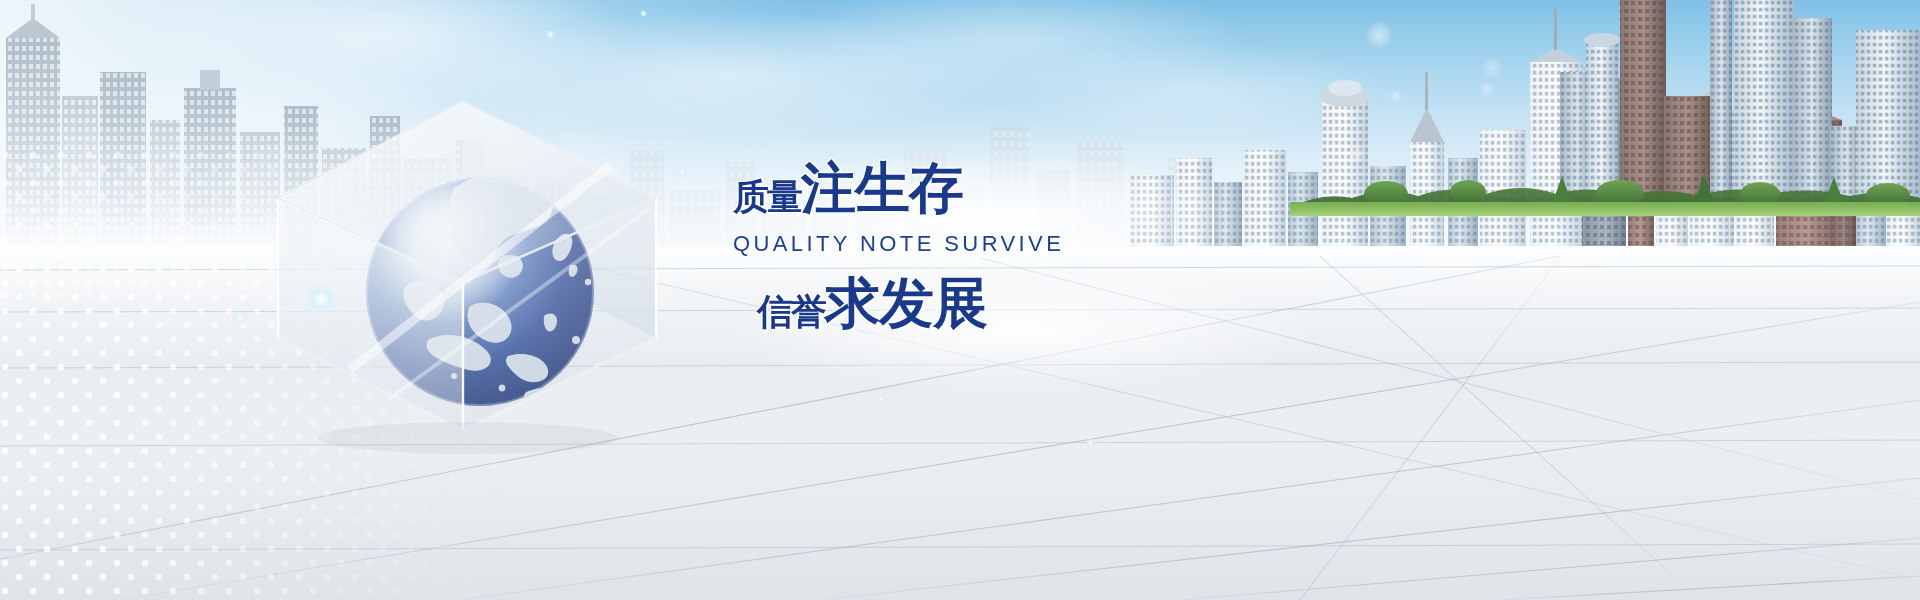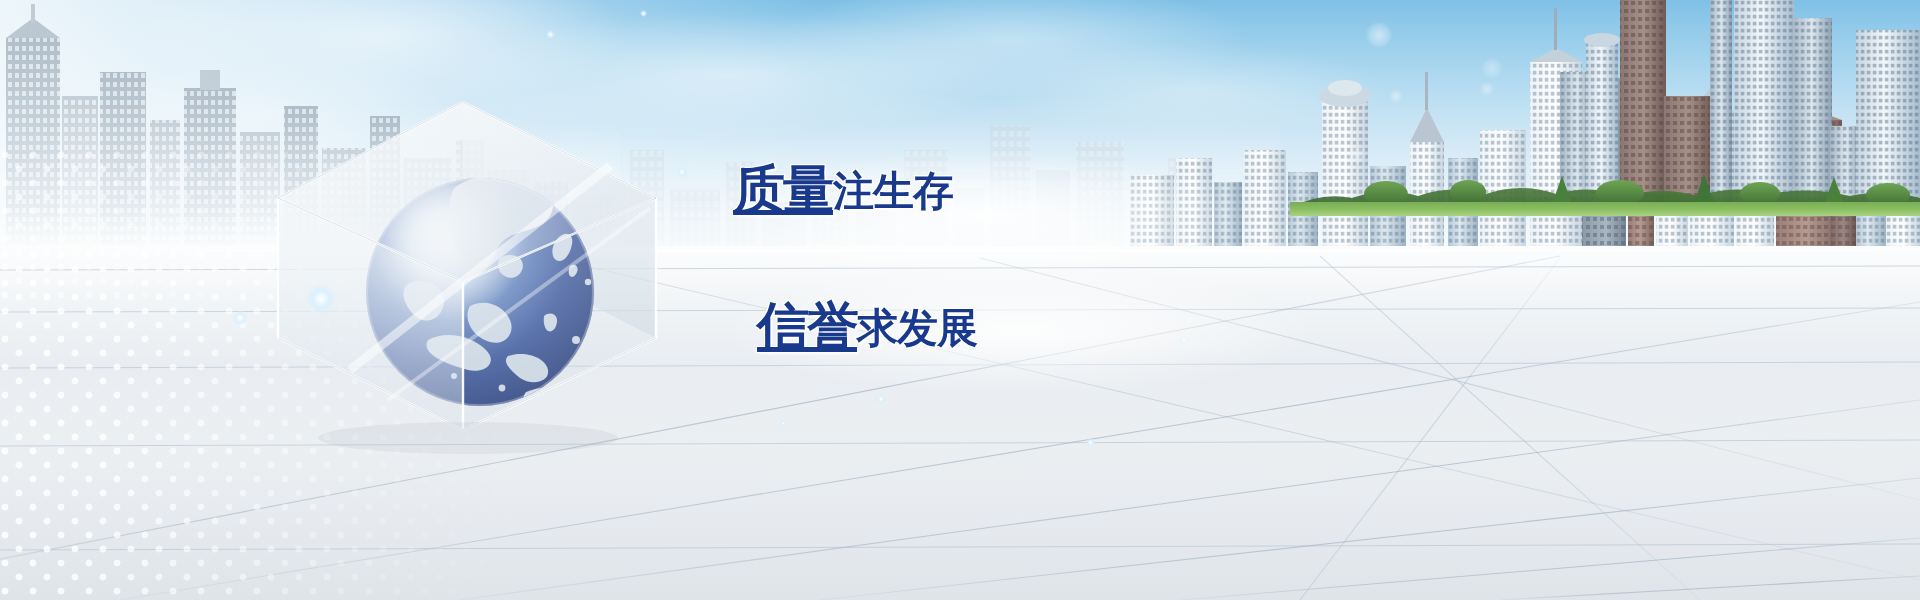--- a/index.html
+++ b/index.html
@@ -135,43 +135,42 @@
     position:absolute; left:258px; top:70px; width:420px; height:400px;
   }
   .centerpiece svg{ display:block; }
 
   
   .slogan{
     position:absolute;
     white-space:nowrap;
   }
   .slogan-1{ left:733px; top:163px; }
-  .slogan-2{ left:757px; top:278px;margin-top:22px; }
+  .slogan-2{ left:757px; top:278px; }
 
   .cn-line{
     font-size:47px;
     line-height:1;
     font-weight:700;
     color:#18398c;
     letter-spacing:0px;
     text-shadow:
       0 0 1px #ffffff,
        1px 0 0 #ffffff, -1px 0 0 #ffffff,
        0 1px 0 #ffffff, 0 -1px 0 #ffffff,
        1px 1px 0 #ffffff, -1px -1px 0 #ffffff,
        1px -1px 0 #ffffff, -1px 1px 0 #ffffff,
        2px 2px 3px rgba(255,255,255,.85);
   }
   .cn-lead{
-    font-size:52px;
+    font-size:36px;
     letter-spacing:-2px;
-    text-decoration:underline;
   }
   .cn-tail{
-    font-size:41px;
+    font-size:55px;
     letter-spacing:-1px;
     position:relative; top:-2px;
   }
 
   .en-line{
     margin-top:13px;
     font-size:22px;
     font-weight:400;
     color:#1b3f94;
     letter-spacing:3.4px;
@@ -718,20 +717,21 @@
   <div class="bokeh" style="left:1480px; top:82px; width:14px; height:14px; opacity:.4;"></div>
   <div class="bokeh" style="left:1482px; top:58px; width:20px; height:20px; opacity:.35;"></div>
   <div class="bokeh" style="left:1390px; top:90px; width:12px; height:12px; opacity:.45;"></div>
 
   <div class="text-glow" style="left:700px; top:150px; width:560px; height:130px;"></div>
 
   <div class="slogan slogan-1">
     <div class="cn-line">
       <span class="cn-lead">质量</span><span class="cn-tail">注生存</span>
     </div>
+    <div class="en-line">QUALITY  NOTE  SURVIVE</div>
   </div>
 
   <div class="text-glow" style="left:720px; top:266px; width:600px; height:130px;"></div>
 
   <div class="slogan slogan-2">
     <div class="cn-line">
       <span class="cn-lead">信誉</span><span class="cn-tail">求发展</span>
     </div>
   </div>
 

